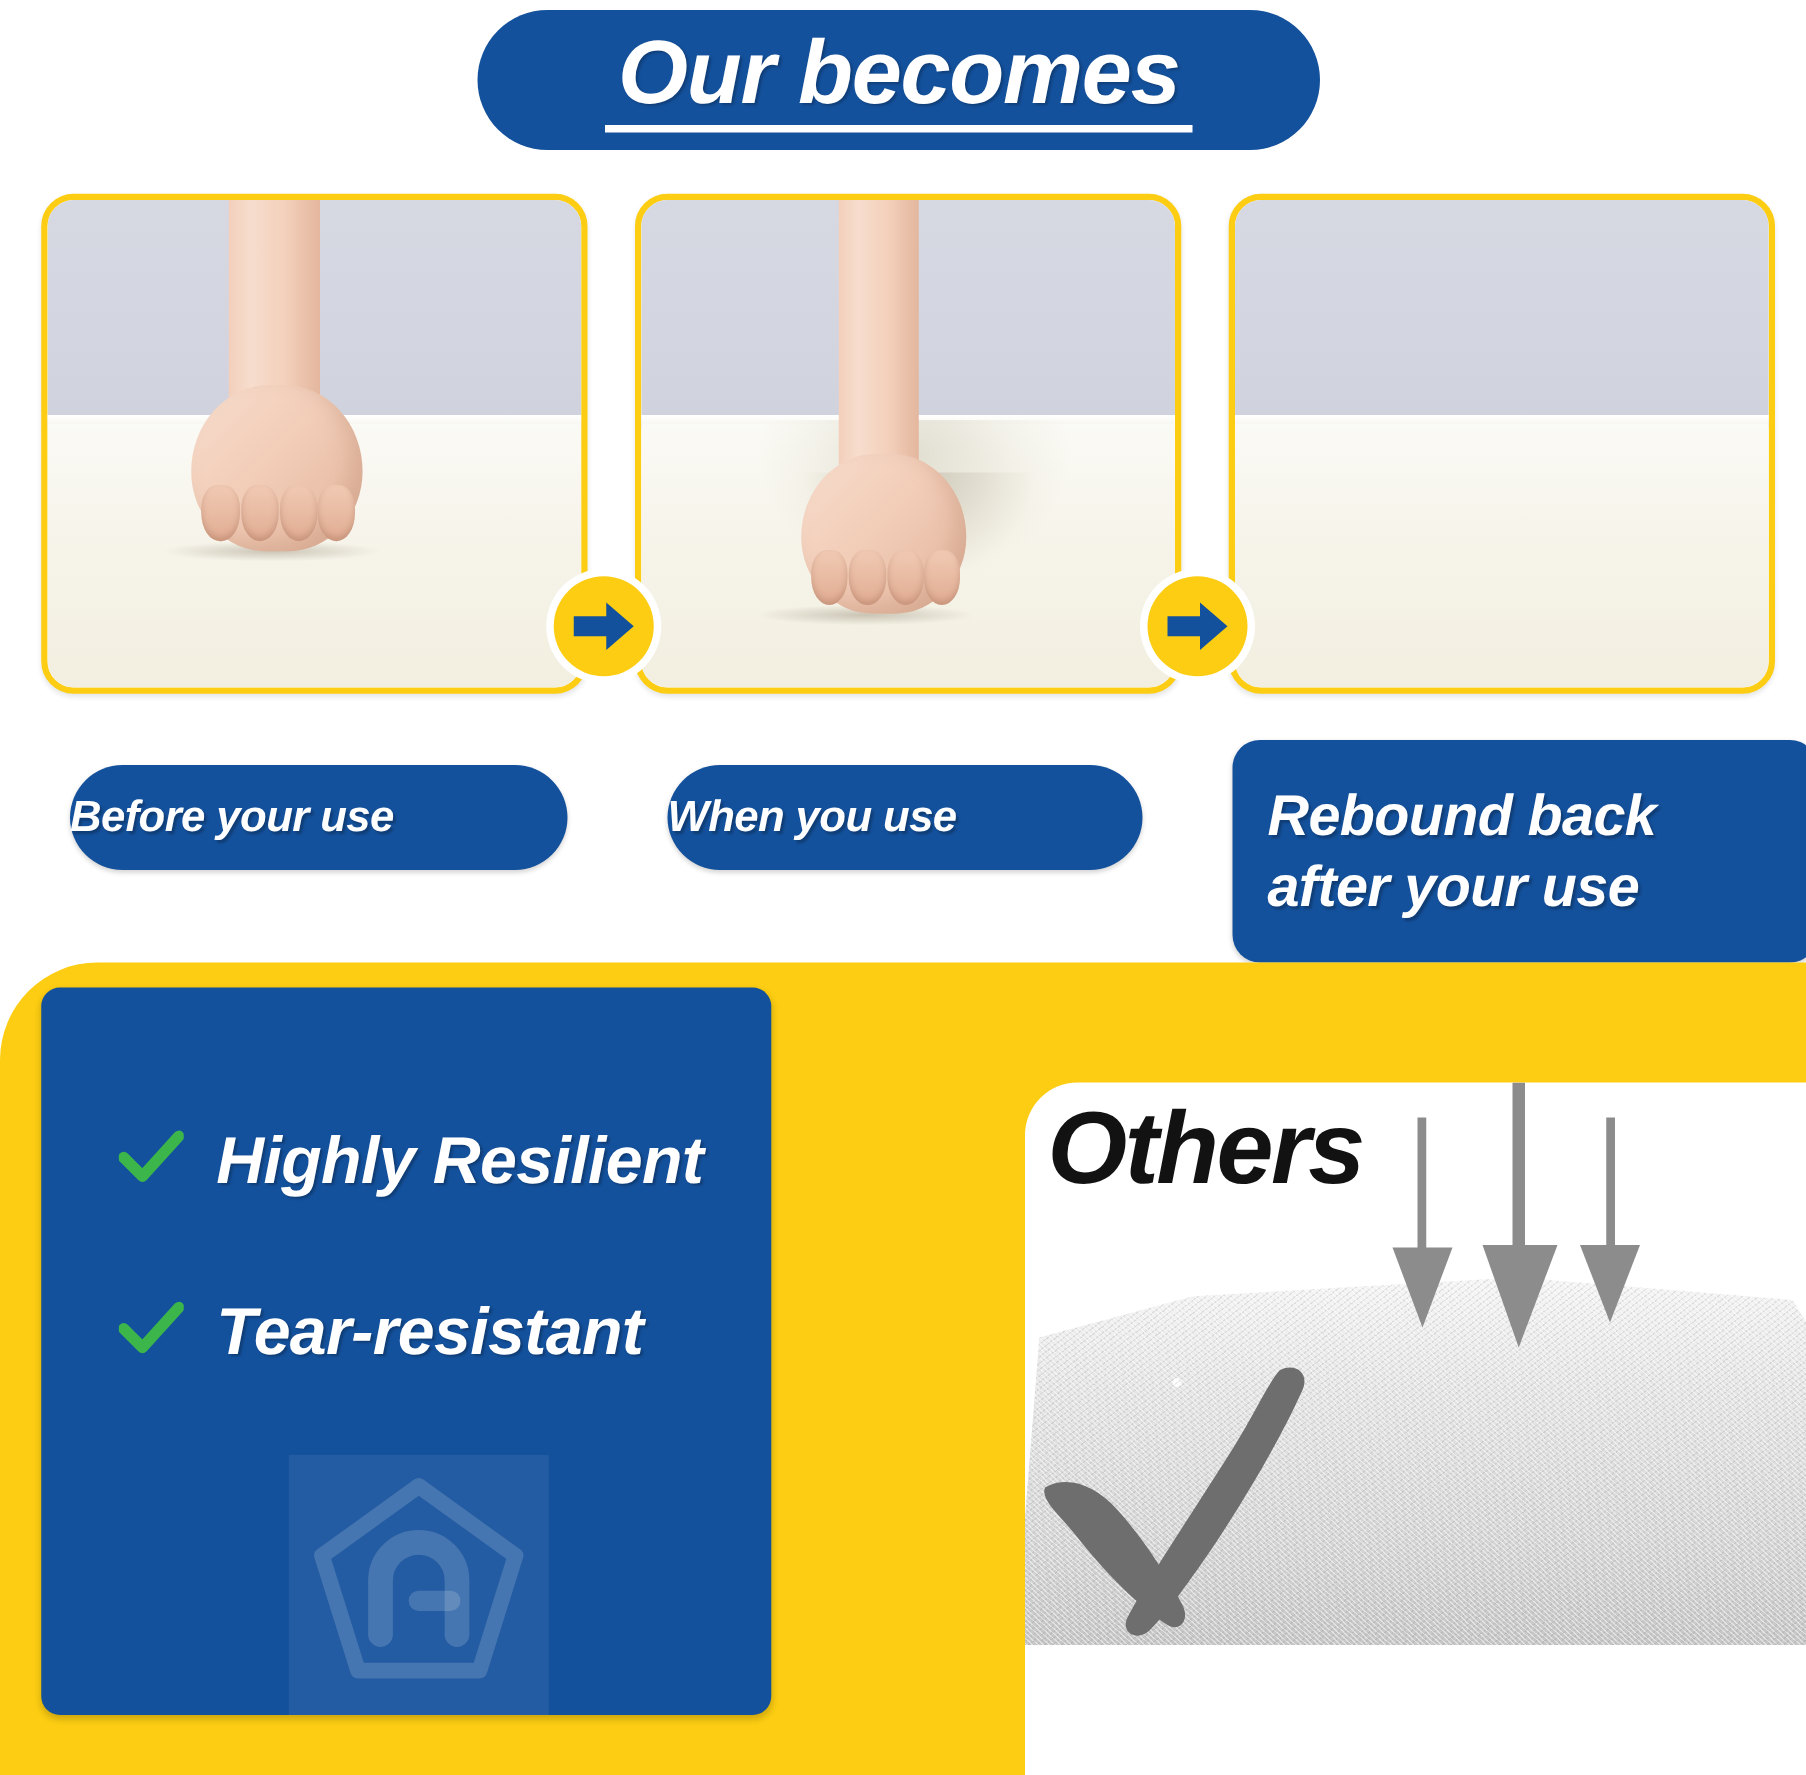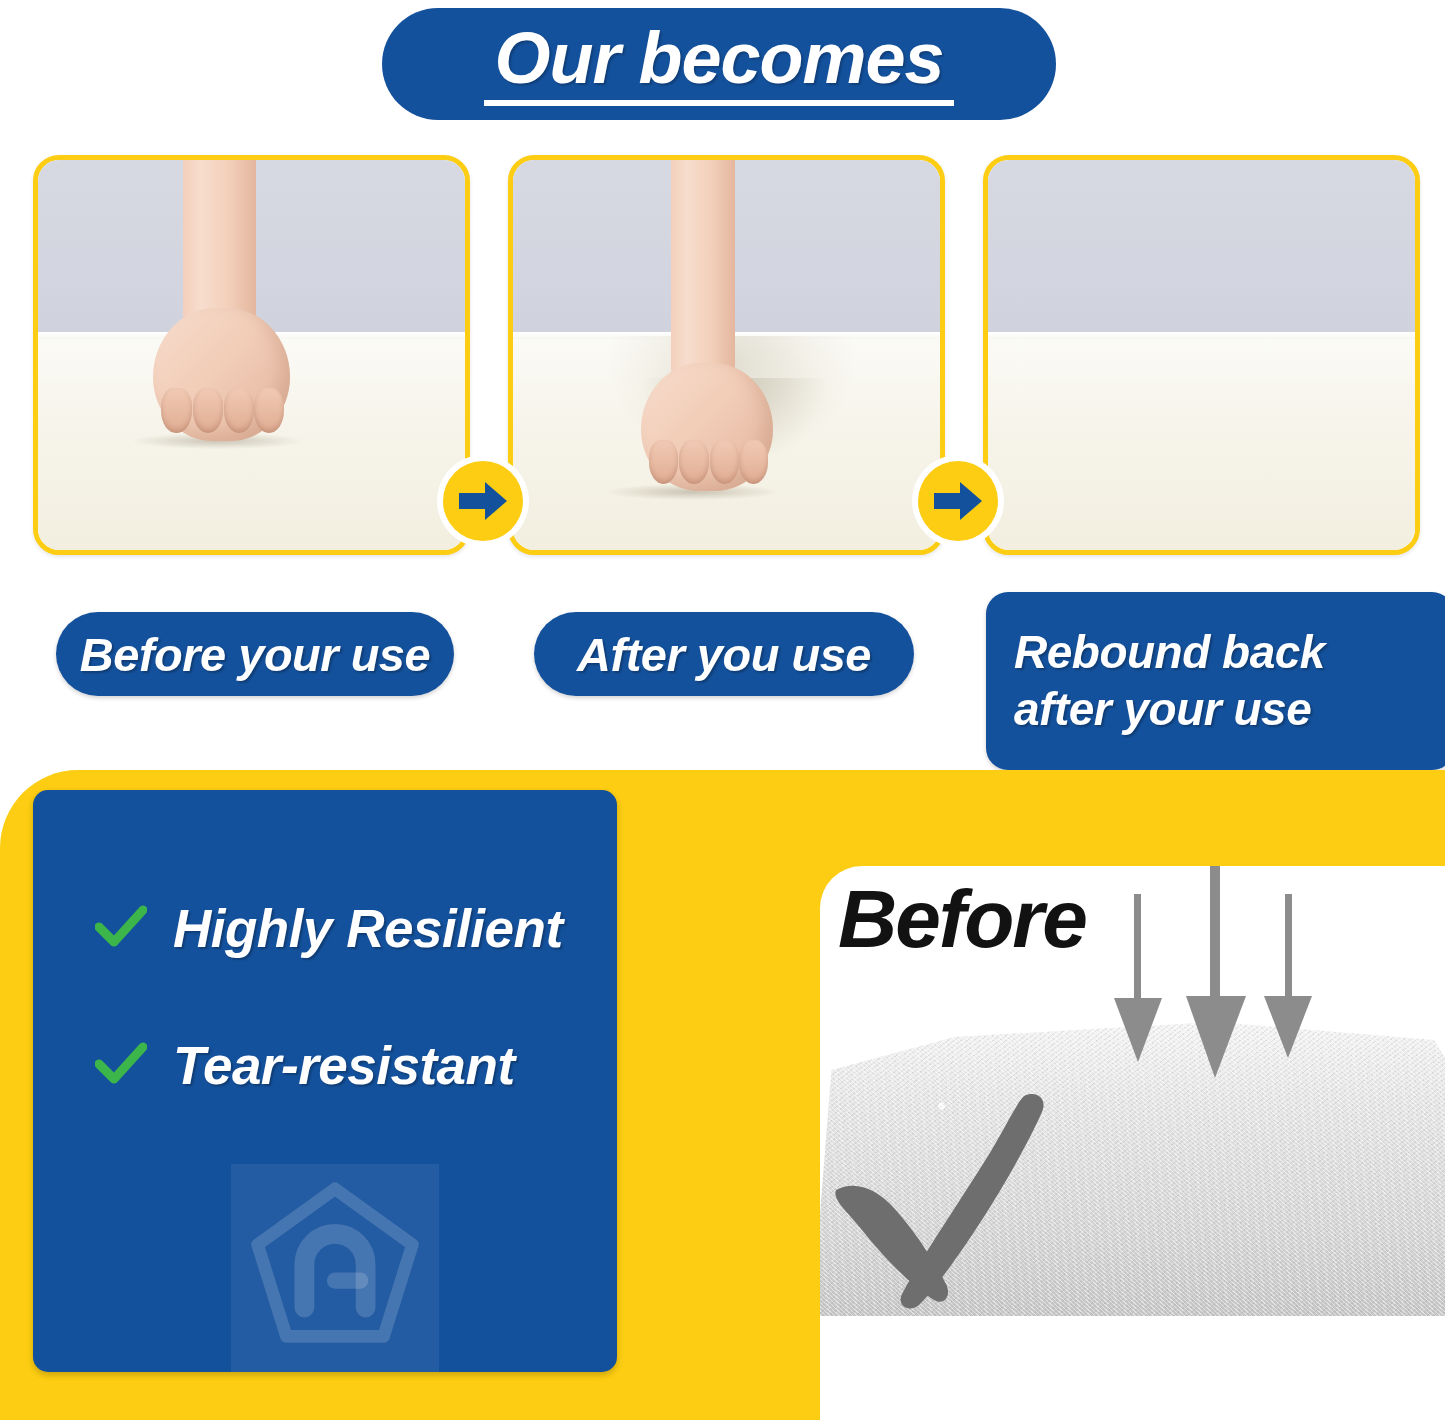--- a/index.html
+++ b/index.html
@@ -146,27 +146,26 @@
     width: 80px; height: 80px; border-radius: 50%;
     background: #fccd12;
     display: flex; align-items: center; justify-content: center;
   }
 
   
   .step-pill {
     position: absolute;
     background: #14519c;
     color: #ffffff;
-    font-size: 47px;
+    font-size: 35px;
     font-weight: bold;
     font-style: italic;
     letter-spacing: -0.5px;
     display: flex;
     align-items: center;
-    justify-content: center;
     text-shadow: 2px 2px 2px rgba(0,0,0,0.25);
     box-shadow: 0 2px 4px rgba(0,0,0,0.18);
     white-space: nowrap;
   }
   .step-pill.s1 { left: 56px;  top: 612px; width: 398px; height: 84px; border-radius: 42px; }
   .step-pill.s2 { left: 534px; top: 612px; width: 380px; height: 84px; border-radius: 42px; }
   .step-pill.s3 {
     left: 986px; top: 592px; width: 468px; height: 178px;
     border-radius: 22px;
     flex-direction: column;
@@ -351,21 +350,21 @@
         </svg>
       </div>
     </div>
   </div>
 
   <div class="step-pill s1">
     <span>Before your use</span>
   </div>
 
   <div class="step-pill s2">
-    <span>After you use</span>
+    <span>When you use</span>
   </div>
 
   <div class="step-pill s3">
     <span>Rebound back</span>
     <span>after your use</span>
   </div>
 
   <div class="yellow-band"></div>
 
   <div class="features-panel">
@@ -396,21 +395,21 @@
       <svg width="180" height="180" viewBox="0 0 100 100">
         <path d="M50 6 L93 37 L77 88 L23 88 L7 37 Z" fill="none" stroke="rgba(255,255,255,0.16)" stroke-width="7" stroke-linejoin="round"></path>
         <path d="M33 72 V48 a17 17 0 0 1 34 0 V72" fill="none" stroke="rgba(255,255,255,0.16)" stroke-width="11" stroke-linecap="round"></path>
         <path d="M50 57 H64" fill="none" stroke="rgba(255,255,255,0.16)" stroke-width="9" stroke-linecap="round"></path>
       </svg>
     </div>
   </div>
 
   <div class="others-panel">
 
-    <div class="others-title">Before</div>
+    <div class="others-title">Others</div>
 
     <div class="press-arrows">
       <svg width="230" height="220" viewBox="0 0 230 220">
         <g fill="#8c8c8c">
           <rect x="28" y="28" width="7" height="108"></rect>
           <polygon points="8,132 56,132 32,196"></polygon>
           <rect x="104" y="-6" width="10" height="140"></rect>
           <polygon points="80,130 140,130 109,212"></polygon>
           <rect x="179" y="28" width="7" height="104"></rect>
           <polygon points="158,130 206,130 182,192"></polygon>

